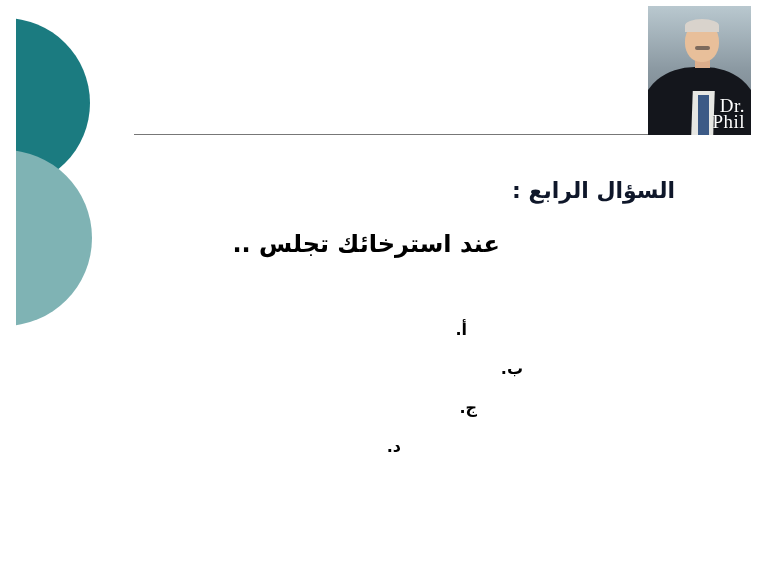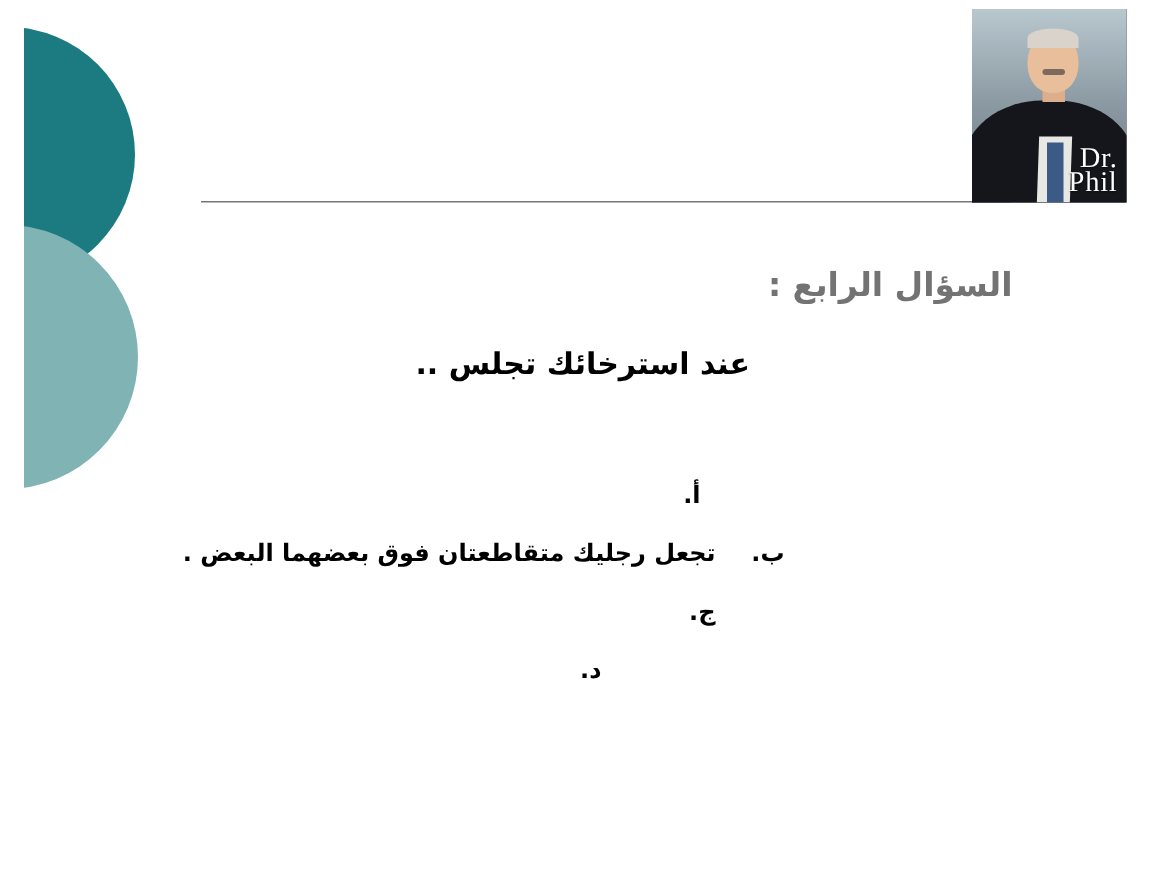--- a/index.html
+++ b/index.html
@@ -140,34 +140,34 @@
     text-align: right;
     letter-spacing: 0.5px;
     text-shadow: 0 1px 1px rgba(0,0,0,0.6);
   }
 
   
   .q-title {
     position: absolute;
     right: 100px;
     top: 178px;
-    color: #737373;
+    color: #0f172a;
     font-size: 22px;
     font-weight: bold;
     direction: rtl;
     text-align: center;
     letter-spacing: 0.5px;
   }
 
   .q-subtitle {
     position: absolute;
     right: 275px;
     top: 230px;
     color: #000000;
-    font-size: 20px;
+    font-size: 24px;
     font-weight: bold;
     direction: rtl;
     text-align: center;
   }
 
   .options {
     position: absolute;
     right: 252px;
     top: 320px;
     width: 470px;
@@ -223,21 +223,20 @@
   <div class="q-subtitle">عند استرخائك تجلس ..</div>
 
   <div class="options">
 
     <div class="option-row" style="margin-right:56px;">
       <span class="option-marker">أ.</span>
     </div>
 
     <div class="option-row" style="margin-right:0px;">
       <span class="option-marker">ب.</span>
-      <span class="option-text">تجعل رجليك متقاطعتان فوق بعضهما البعض .</span>
     </div>
 
     <div class="option-row" style="margin-right:46px;">
       <span class="option-marker">ج.</span>
     </div>
 
     <div class="option-row" style="margin-right:122px;">
       <span class="option-marker">د.</span>
     </div>
 

